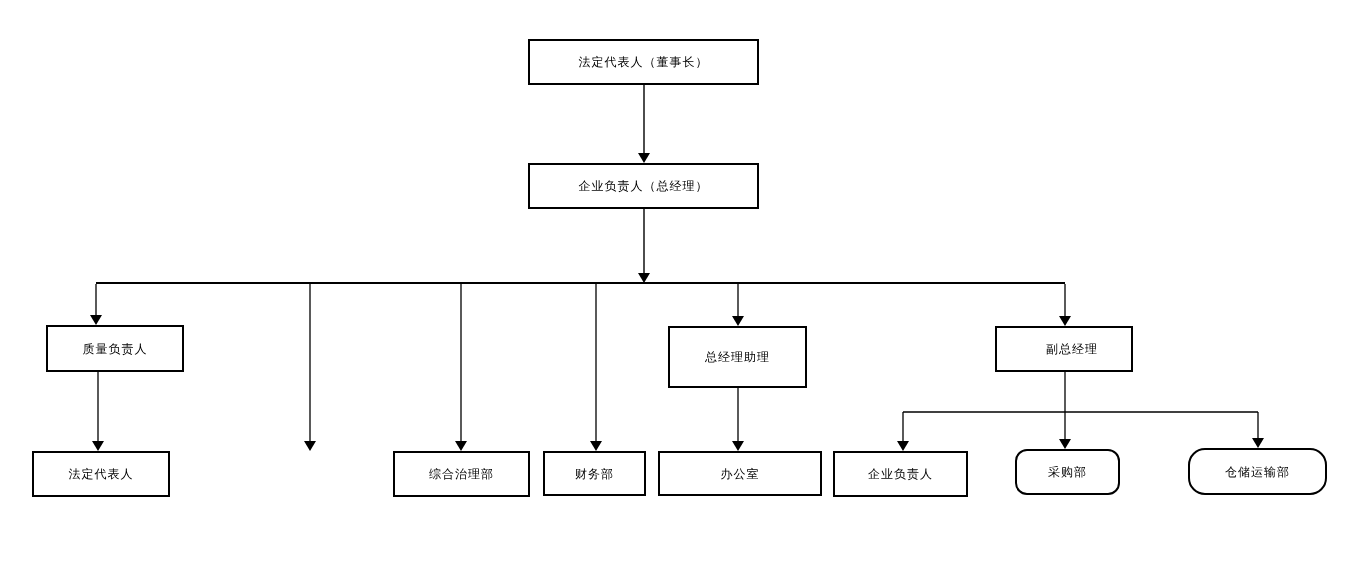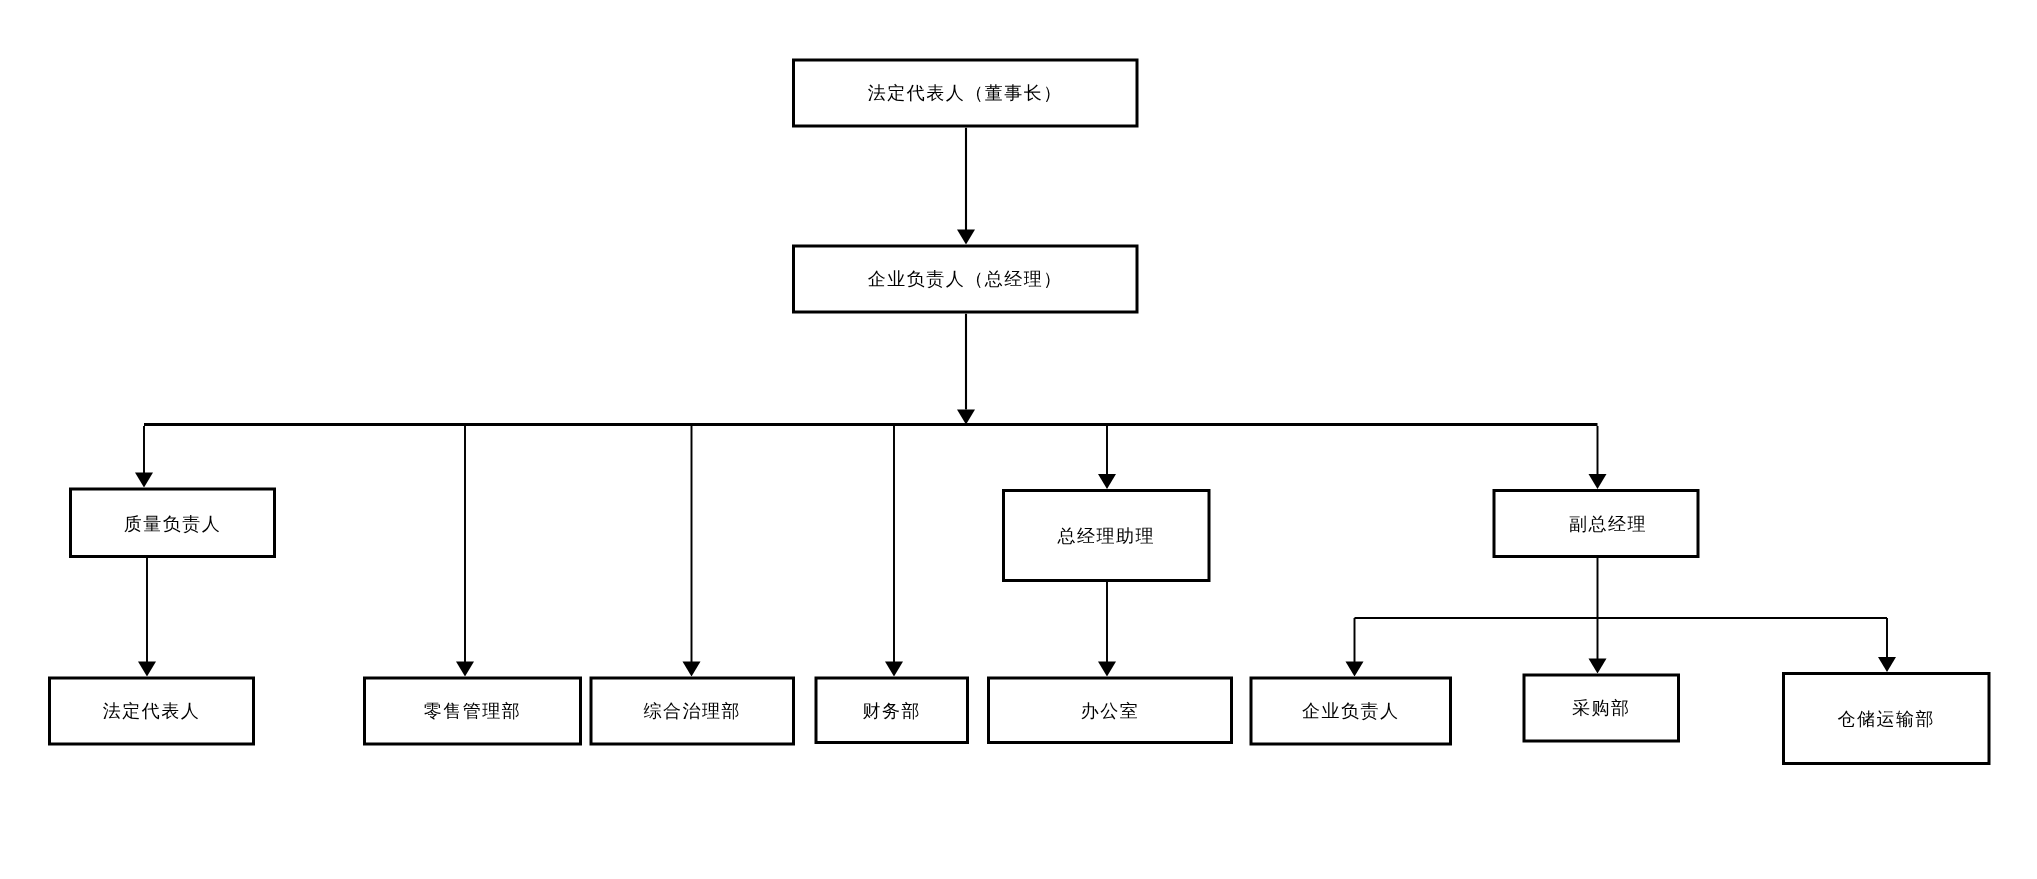--- a/index.html
+++ b/index.html
@@ -122,35 +122,32 @@
   <div class="node" style="left:668px; top:326px; width:139px; height:62px;">
     <span>总经理助理</span>
   </div>
   <div class="node" style="left:995px; top:326px; width:138px; height:46px;padding-left:16px;">
     <span>副总经理</span>
   </div>
 
   <div class="node" style="left:32px; top:451px; width:138px; height:46px;">
     <span>法定代表人</span>
   </div>
-  <div class="node" style="left:242px; top:451px; width:146px; height:46px;">
-    <span>零售管理部</span>
-  </div>
   <div class="node" style="left:393px; top:451px; width:137px; height:46px;text-align:right;">
     <span>综合治理部</span>
   </div>
   <div class="node" style="left:543px; top:451px; width:103px; height:45px;">
     <span>财务部</span>
   </div>
   <div class="node" style="left:658px; top:451px; width:164px; height:45px;">
     <span>办公室</span>
   </div>
   <div class="node" style="left:833px; top:451px; width:135px; height:46px;">
     <span>企业负责人</span>
   </div>
-  <div class="node" style="left:1015px; top:449px; width:105px; height:46px;">
+  <div class="node" style="left:1015px; top:449px; width:105px; height:46px;border-radius:12px;">
     <span>采购部</span>
   </div>
-  <div class="node" style="left:1188px; top:448px; width:139px; height:62px;">
+  <div class="node" style="left:1188px; top:448px; width:139px; height:47px;border-radius:17px;">
     <span>仓储运输部</span>
   </div>
 
 </div>
 
 </body></html>

